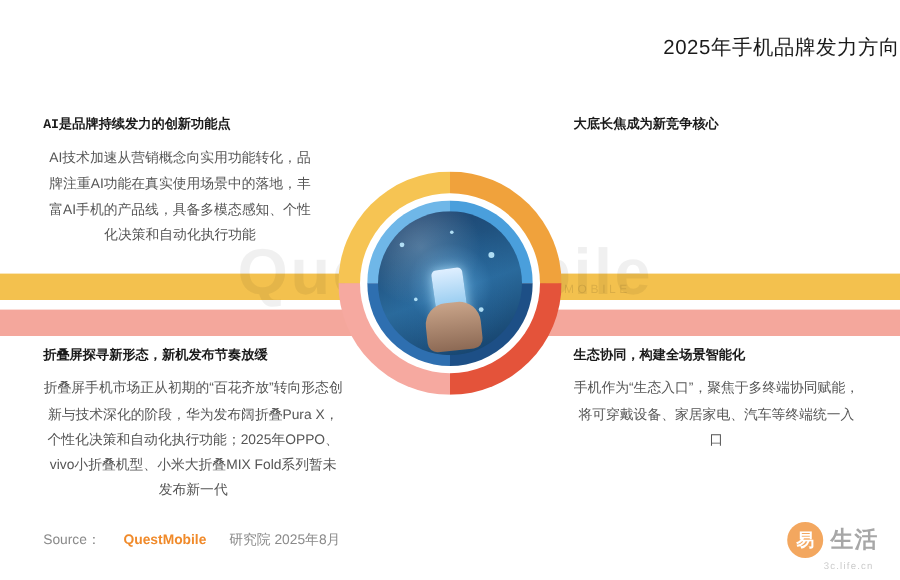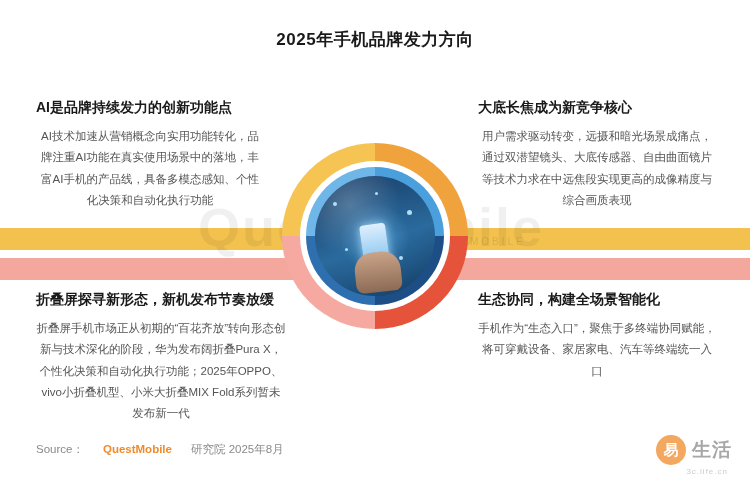--- a/index.html
+++ b/index.html
@@ -14,23 +14,23 @@
   #stage {
     position: absolute; inset: 0;
     width: 750px; height: 483px;
     background: #ffffff;
   }
 
   
   #title {
     position: absolute;
     top: 28px; left: 0; width: 750px;
-    text-align: center;
+    text-align: right;
     font-size: 17px;
-    font-weight: bold;
+    font-weight: normal;
     color: #1a1a1a;
     letter-spacing: 0.5px;
   }
 
   
   #center-graphic {
     position: absolute;
     left: 282px; top: 143px;
     width: 186px; height: 186px;
   }
@@ -172,24 +172,25 @@
     right: 4px; bottom: -11px;
     font-size: 8px;
     color: #b9b9b9;
     letter-spacing: 1px;
   }
 
   
   .quad { position: absolute; }
   .quad h3 {
     margin: 0 0 10px 0;
-    font-size: 14px;
+    font-size: 11px;
     font-weight: bold;
     color: #1a1a1a;
     line-height: 1.3;
+    font-family: Liberation Mono, monospace;
   }
   .quad p {
     margin: 0;
     font-size: 11.5px;
     line-height: 1.85;
     color: #555555;
     text-align: center;
   }
   #quad-tl { left: 36px;  top: 98px;  width: 228px; }
   #quad-tr { left: 478px; top: 98px;  width: 238px; }
@@ -251,21 +252,20 @@
     </div>
   </div>
 
   <div class="quad" id="quad-tl">
     <h3>AI是品牌持续发力的创新功能点</h3>
     <p>AI技术加速从营销概念向实用功能转化，品牌注重AI功能在真实使用场景中的落地，丰富AI手机的产品线，具备多模态感知、个性化决策和自动化执行功能</p>
   </div>
 
   <div class="quad" id="quad-tr">
     <h3>大底长焦成为新竞争核心</h3>
-    <p>用户需求驱动转变，远摄和暗光场景成痛点，通过双潜望镜头、大底传感器、自由曲面镜片等技术力求在中远焦段实现更高的成像精度与综合画质表现</p>
   </div>
 
   <div class="quad" id="quad-bl">
     <h3>折叠屏探寻新形态，新机发布节奏放缓</h3>
     <p>折叠屏手机市场正从初期的“百花齐放”转向形态创新与技术深化的阶段，华为发布阔折叠Pura X，个性化决策和自动化执行功能；2025年OPPO、vivo小折叠机型、小米大折叠MIX Fold系列暂未发布新一代</p>
   </div>
 
   <div class="quad" id="quad-br">
     <h3>生态协同，构建全场景智能化</h3>
     <p>手机作为“生态入口”，聚焦于多终端协同赋能，将可穿戴设备、家居家电、汽车等终端统一入口</p>

